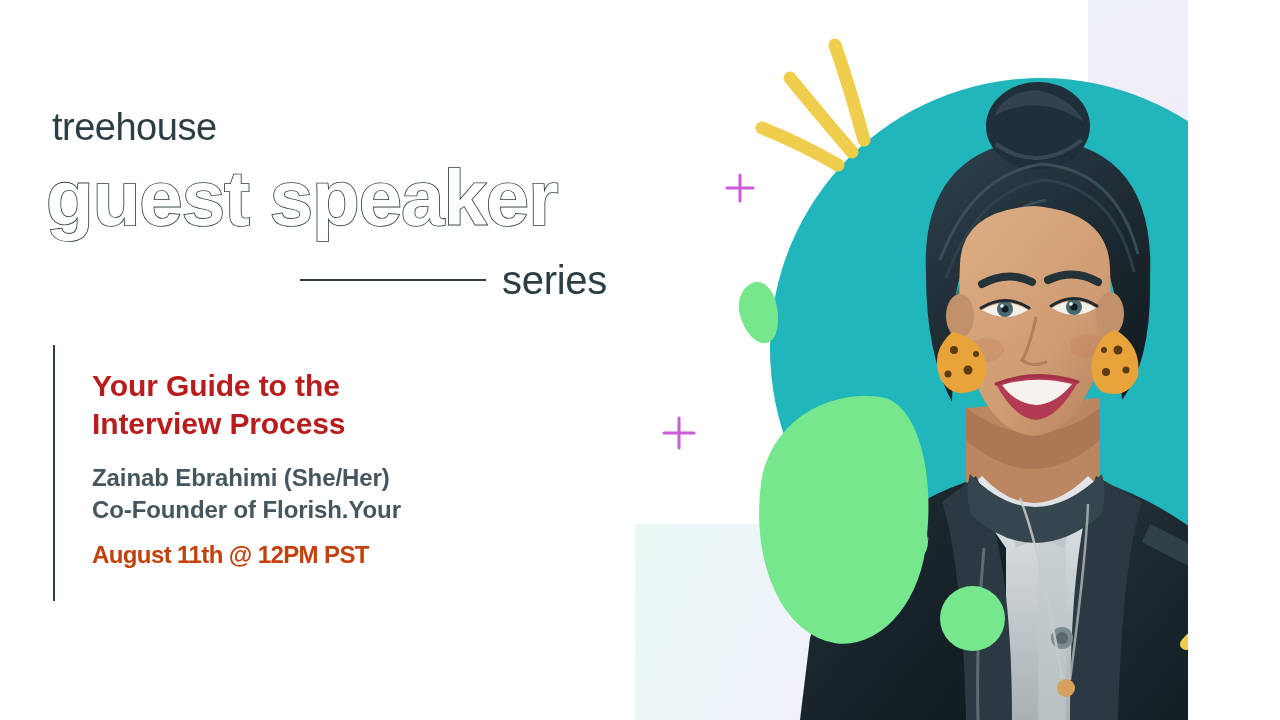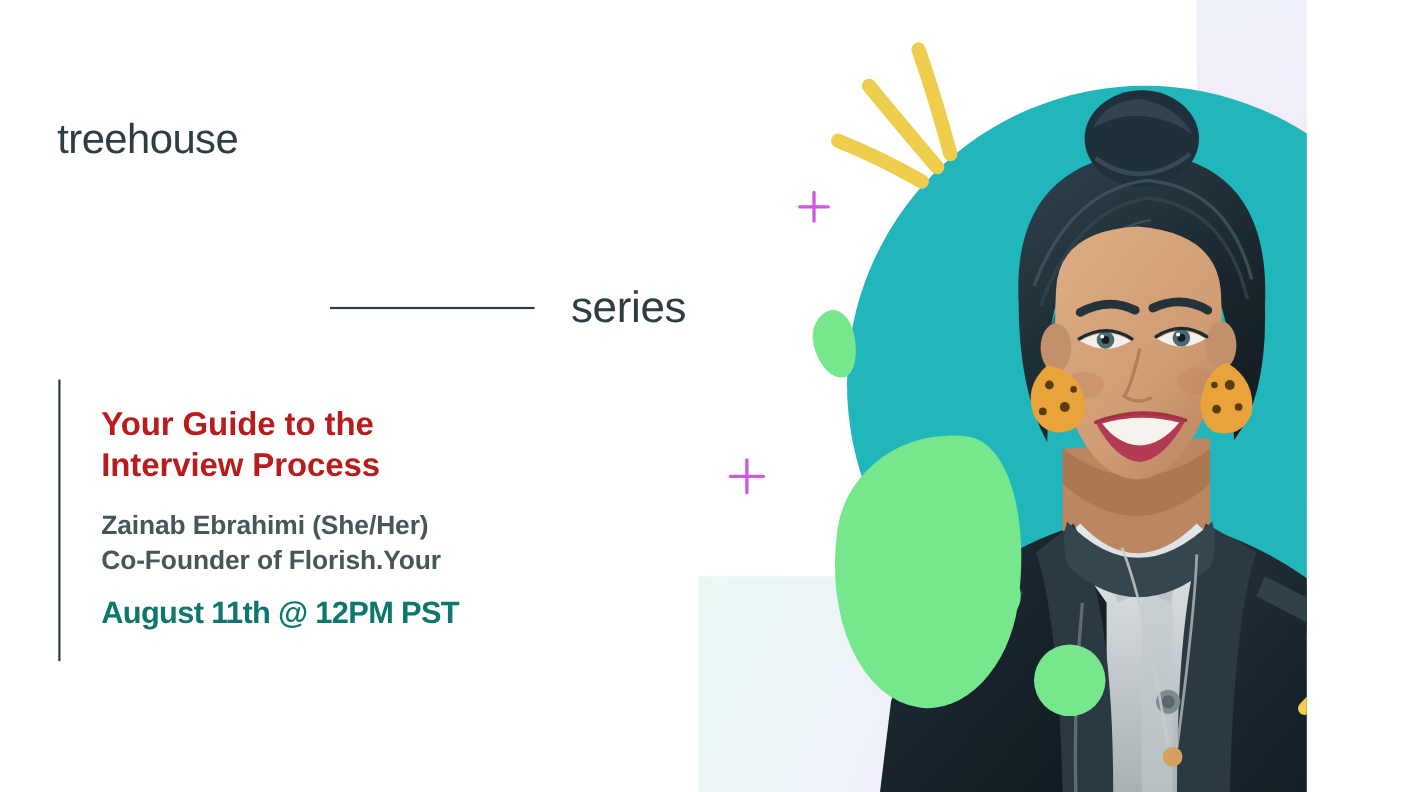--- a/index.html
+++ b/index.html
@@ -147,21 +147,21 @@
     paint-order: stroke fill;
   }
   .series-row {
     position: absolute;
     left: 300px;
     top: 256px;
     width: 330px;
     height: 48px;
     display: flex;
     align-items: center;
-    gap: 33px;
+    gap: 16px;
   }
   .series-rule {
     flex: 0 0 186px;
     height: 2px;
     background: #2c3d44;
   }
   .series-word {
     font-size: 40px;
     font-weight: 400;
     letter-spacing: -0.3px;
@@ -195,24 +195,24 @@
   .speaker-role {
     font-size: 24px;
     font-weight: 700;
     line-height: 1.33;
     color: #46565d;
     letter-spacing: -0.1px;
     margin: 0;
   }
   .speaker-name { margin-top: 18px; }
   .datetime {
-    font-size: 28px;
+    font-size: 24px;
     font-weight: 700;
     line-height: 1.1;
-    color: #0f766e;
+    color: #c2410c;
     letter-spacing: -0.6px;
     margin: 16px 0 0 0;
   }
 </style>
 </head>
 <body>
 
 <div id="stage">
 
   <div class="pastel-tr"></div>
@@ -359,20 +359,21 @@
     <g stroke="#cc5adb" stroke-width="3" stroke-linecap="round">
       <line x1="727" y1="188" x2="753" y2="188"></line>
       <line x1="740" y1="175" x2="740" y2="201"></line>
       <line x1="664" y1="433" x2="694" y2="433"></line>
       <line x1="679" y1="418" x2="679" y2="448"></line>
     </g>
   </svg>
 
   <div class="brand">treehouse</div>
 
+  <div class="headline-outline">guest speaker</div>
 
   <div class="series-row">
     <span class="series-rule"></span>
     <span class="series-word">series</span>
   </div>
 
   <div class="detail-rule"></div>
 
   <div class="detail-block">
     <p class="talk-title">

